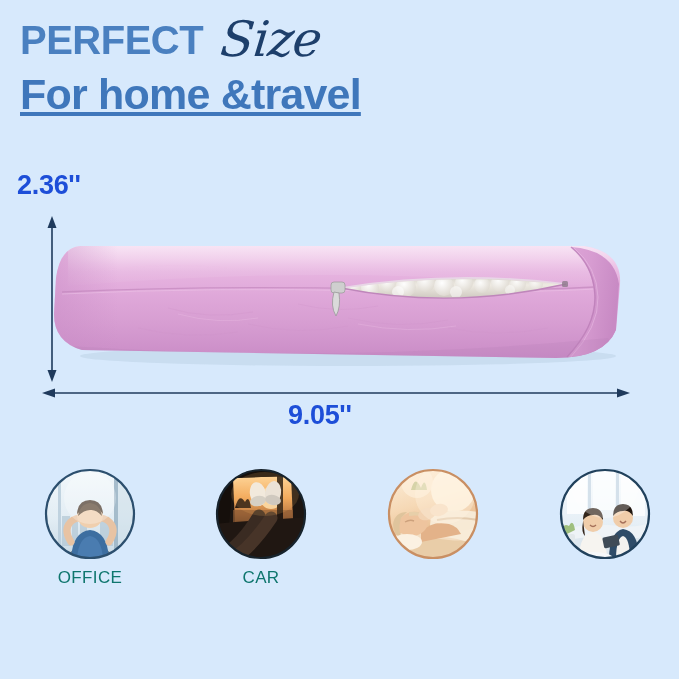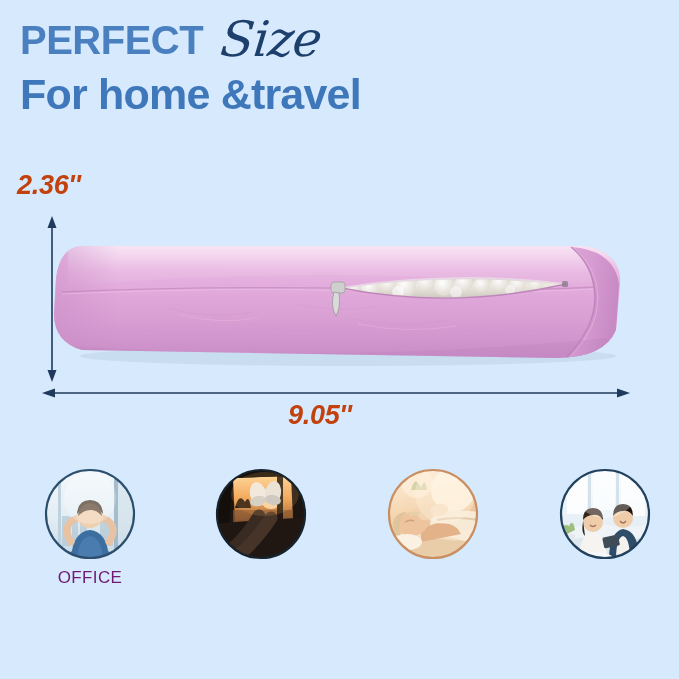--- a/index.html
+++ b/index.html
@@ -62,30 +62,30 @@
     position: absolute;
     left: 0;
     top: 52px;
     font-family: "Liberation Sans", sans-serif;
     font-weight: bold;
     font-size: 43px;
     letter-spacing: -0.8px;
     color: #3f77bb;
     line-height: 56px;
     white-space: nowrap;
+    text-decoration: underline;
   }
 
   
   .dim-label {
     position: absolute;
     font-family: "Liberation Sans", sans-serif;
     font-weight: bold;
-    color: #c2410c;
+    color: #1d4ed8;
     letter-spacing: -0.3px;
-    font-style: italic;
   }
   #dim-height-label {
     left: 17px;
     top: 170px;
     font-size: 27px;
   }
   #dim-width-label {
     left: 270px;
     top: 400px;
     font-size: 27px;
@@ -128,21 +128,21 @@
     margin: 0 auto;
     border-radius: 50%;
     overflow: hidden;
     box-sizing: border-box;
   }
   .scenario-circle svg { display: block; }
   .scenario-label {
     margin-top: 8px;
     font-family: "Liberation Sans", sans-serif;
     font-size: 17px;
-    color: #701a75;
+    color: #0f766e;
     letter-spacing: 0.4px;
   }
 </style>
 </head>
 <body>
 
 <div id="page">
 
   <div id="headline">
     <div id="line1">
@@ -368,20 +368,21 @@
             <ellipse cx="43" cy="26" rx="8" ry="12" fill="#f0f2f4" transform="rotate(-12 43 26)"></ellipse>
             <ellipse cx="58" cy="25" rx="8" ry="12" fill="#e8eaec" transform="rotate(10 58 25)"></ellipse>
             <ellipse cx="43" cy="33" rx="8" ry="5" fill="#cfd4d8" transform="rotate(-12 43 33)"></ellipse>
             <ellipse cx="58" cy="32" rx="8" ry="5" fill="#c7ccd1" transform="rotate(10 58 32)"></ellipse>
 
             <ellipse cx="50" cy="26" rx="34" ry="22" fill="#ffb866" opacity="0.16"></ellipse>
           </g>
           <circle cx="46" cy="46" r="44" fill="none" stroke="#17232c" stroke-width="2.2"></circle>
         </svg>
       </div>
+      <div class="scenario-label">CAR</div>
     </div>
 
     <div class="scenario" style="left:370px; top:0;">
       <div class="scenario-circle">
         <svg width="92" height="92" viewBox="0 0 92 92">
           <defs>
             <clipPath id="clipSpa">
                 <circle cx="46" cy="46" r="44"></circle>
               </clipPath>
             <linearGradient id="spaBg" x1="0" y1="0" x2="0.3" y2="1">

